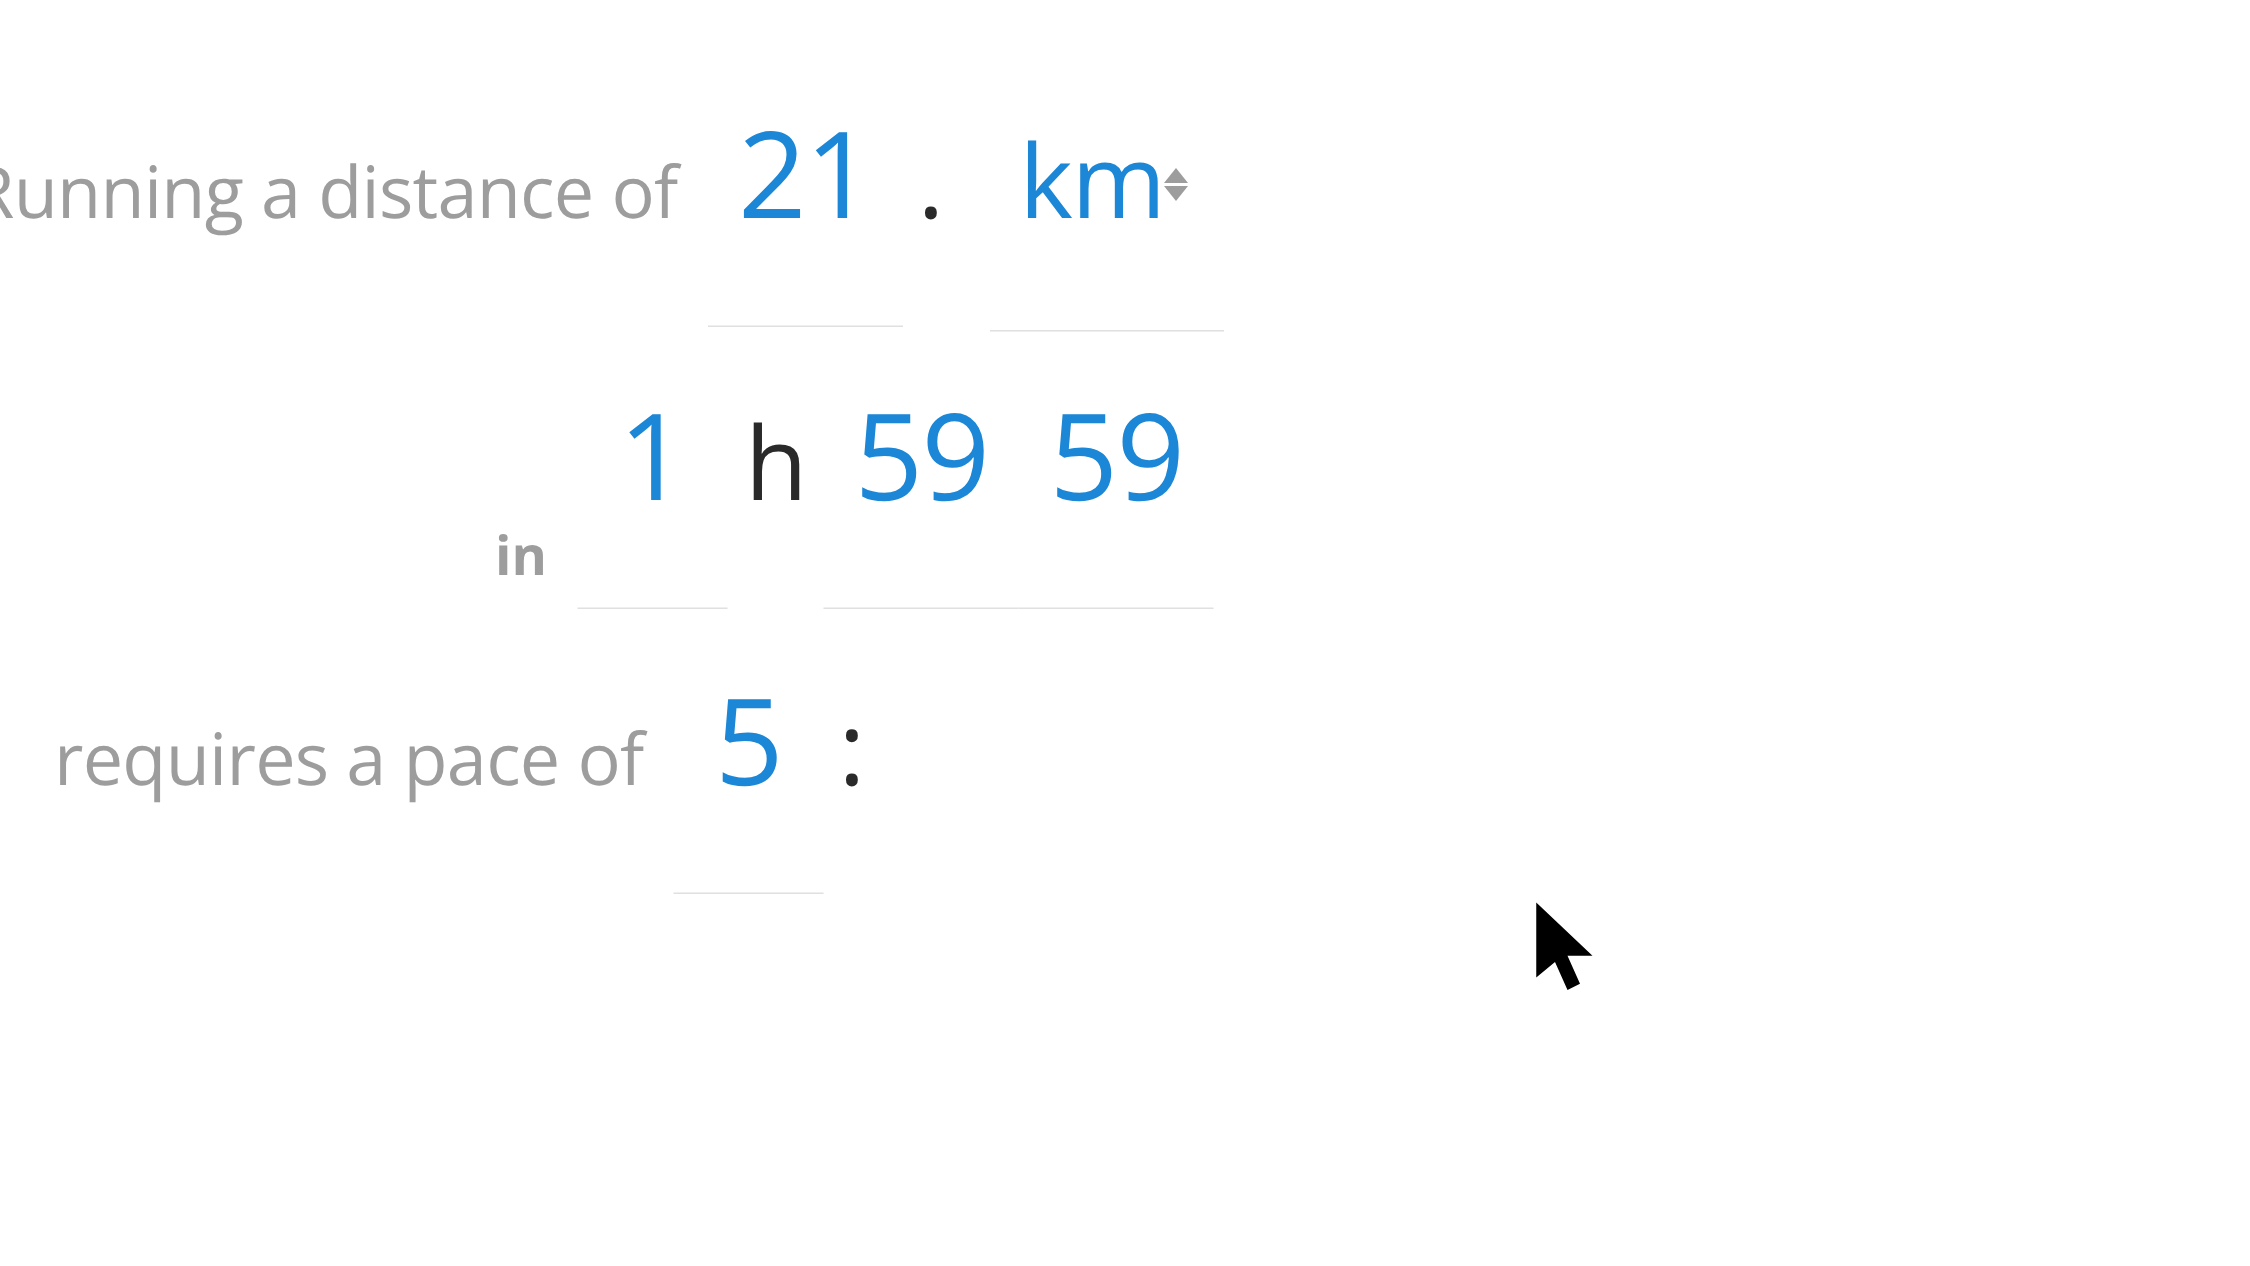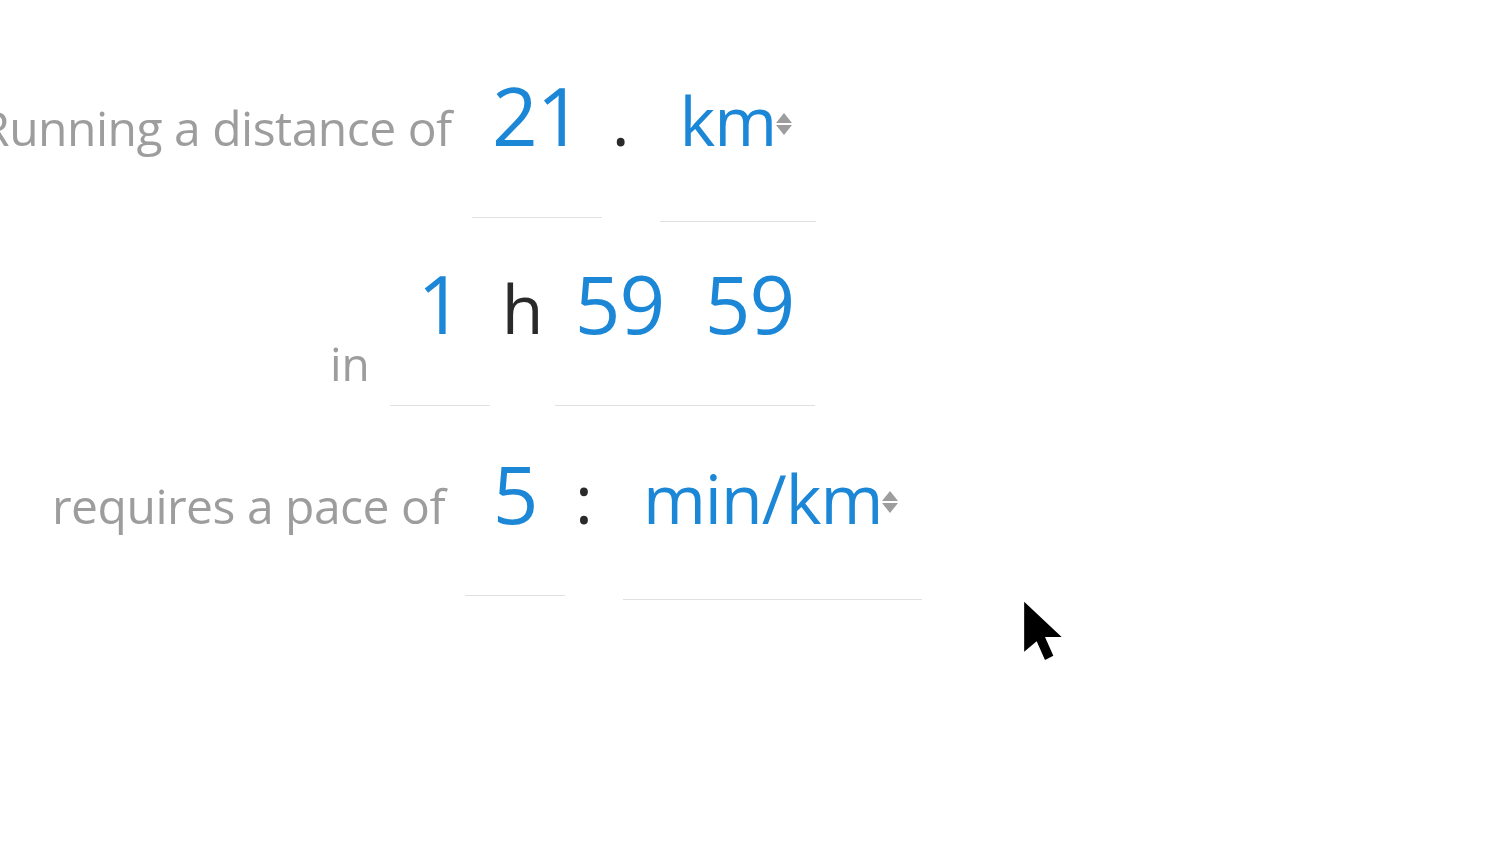--- a/index.html
+++ b/index.html
@@ -23,32 +23,32 @@
     .row-distance {
       top: 60px;
       left: -20px;
     }
     .row-time {
       top: 248px;
       left: 330px;
     }
     .row-pace {
       top: 438px;
-      left: 52px;
+      left: 36px;
     }
     .label-text {
       color: #9d9d9d;
       font-size: 48px;
       font-weight: 400;
       letter-spacing: -0.5px;
     }
     .label-text-small {
       color: #9d9d9d;
-      font-size: 46px;
-      font-weight: 400;
+      font-size: 36px;
+      font-weight: 700;
       align-self: flex-end;
       margin-bottom: 12px;
     }
     .value-input {
       color: #1b87d6;
       font-size: 80px;
       font-weight: 400;
       border: none;
       outline: none;
       background: transparent;
@@ -150,26 +150,19 @@
   <input class="value-input w2" value="59" style="">
   <input class="value-input w2" value="59" style="">
 </div>
 
 <div class="row row-pace">
   <span class="label-text">requires a pace of</span>
   <span class="gap"></span>
   <input class="value-input w1" value="5" style="">
   <span class="sep-dot">:</span>
   <span class="gap"></span>
-  <span class="unit-select">
-    <span>min/km</span>
-    <span class="arrows">
-      <span class="arrow-up"></span>
-      <span class="arrow-down"></span>
-    </span>
-  </span>
 </div>
 
 <div class="cursor">
   <svg viewBox="0 0 24 32">
     <path d="M 2 0 L 2 24 L 8 19 L 12 28 L 16 26 L 12 17 L 20 17 Z" fill="#000000"></path>
   </svg>
 </div>
 
 </body></html>

